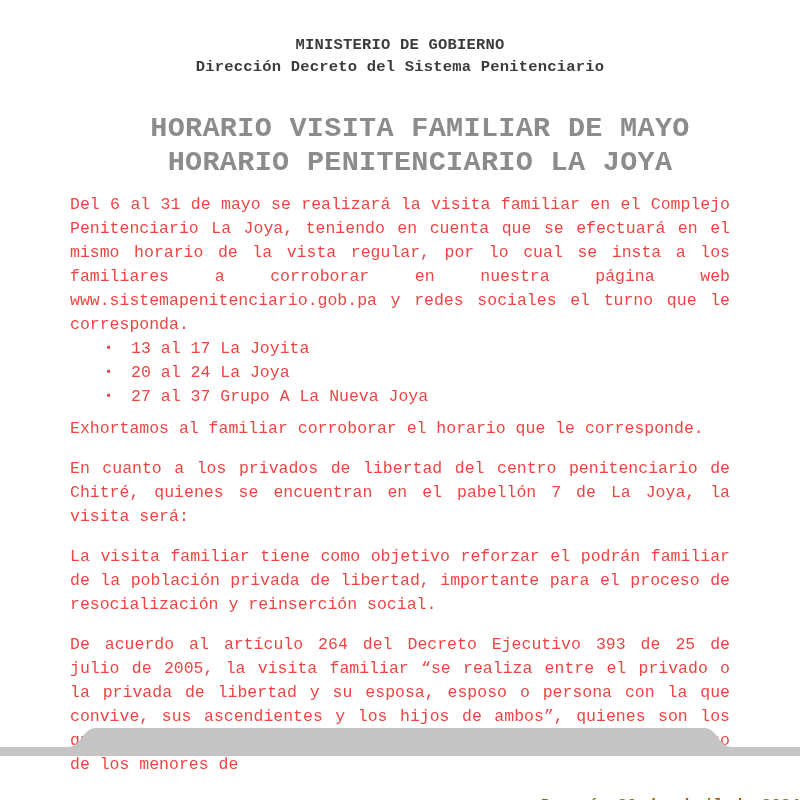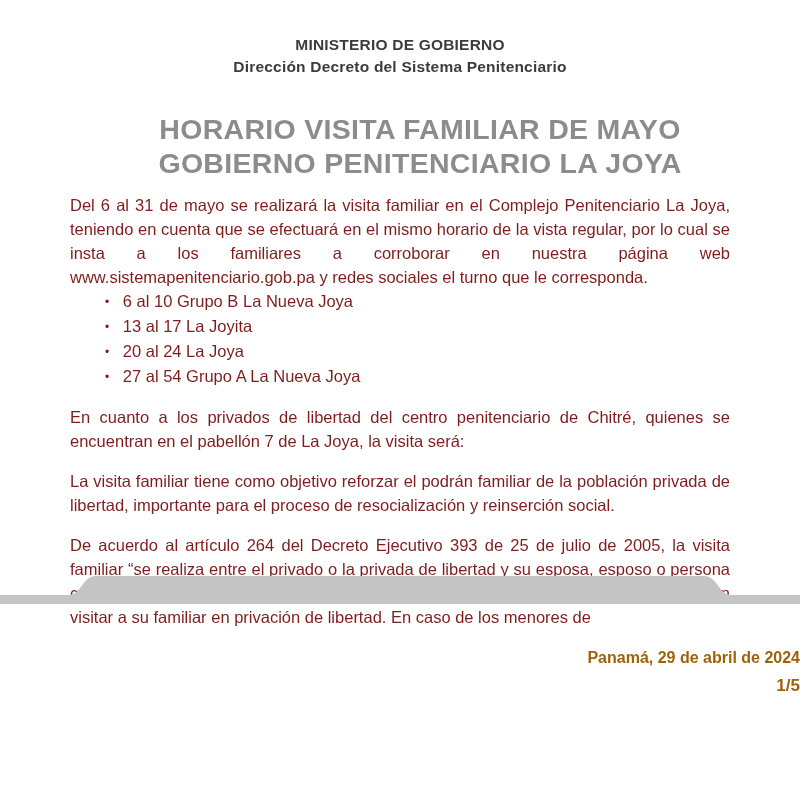--- a/index.html
+++ b/index.html
@@ -6,23 +6,23 @@
     margin: 0;
     padding: 0;
     width: 800px;
     height: 800px;
     background: #ffffff;
     overflow: hidden;
   }
   .page {
     position: relative;
     width: 800px;
-    height: 604px;
+    height: 756px;
     background: #ffffff;
-    font-family: Liberation Sans, sans-serif;
+    font-family: Liberation Mono, monospace;
     -webkit-font-smoothing: antialiased;
   }
   .org {
     padding-top: 34px;
     text-align: center;
     color: #3c3c3c;
     font-weight: bold;
     font-size: 15.5px;
     line-height: 22px;
     letter-spacing: 0.2px;
@@ -32,21 +32,21 @@
     text-align: center;
     color: #8c8c8c;
     font-size: 28.5px;
     line-height: 34px;
     font-weight: bold;
     letter-spacing: 0.3px;
   }
   .title span { display: block; padding-left: 40px; }
   .content {
     margin: 13px 70px 13px 70px;
-    color: #7f1d1d;
+    color: #ef4444;
     font-size: 16.5px;
     line-height: 24px;
   }
   .content p { margin: 0; }
   .just { text-align: justify; }
   .bullets {
     list-style: none;
     margin: 0;
     padding: 0 0 0 35px;
   }
@@ -85,46 +85,43 @@
 
 <div class="page">
 
   <header class="org">
     <div class="org-line">MINISTERIO DE GOBIERNO</div>
     <div class="org-line">Dirección Decreto del Sistema Penitenciario</div>
   </header>
 
   <h1 class="title">
     <span>HORARIO VISITA FAMILIAR DE MAYO</span>
-    <span>GOBIERNO PENITENCIARIO LA JOYA</span>
+    <span>HORARIO PENITENCIARIO LA JOYA</span>
   </h1>
 
   <main class="content">
 
     <p class="just">Del 6 al 31 de mayo se realizará la visita familiar en el Complejo Penitenciario La Joya, teniendo en cuenta que se efectuará en el mismo horario de la vista regular, por lo cual se insta a los familiares a corroborar en nuestra página web www.sistemapenitenciario.gob.pa y redes sociales el turno que le corresponda.</p>
 
     <ul class="bullets">
-      <li class="bullet-item">
-        <span class="dot">•</span>
-        <span>6 al 10 Grupo B La Nueva Joya</span>
-      </li>
       <li class="bullet-item">
         <span class="dot">•</span>
         <span>13 al 17 La Joyita</span>
       </li>
       <li class="bullet-item">
         <span class="dot">•</span>
         <span>20 al 24 La Joya</span>
       </li>
       <li class="bullet-item">
         <span class="dot">•</span>
-        <span>27 al 54 Grupo A La Nueva Joya</span>
+        <span>27 al 37 Grupo A La Nueva Joya</span>
       </li>
     </ul>
 
+    <p class="reminder">Exhortamos al familiar corroborar el horario que le corresponde.</p>
 
     <p class="just chitre">En cuanto a los privados de libertad del centro penitenciario de Chitré, quienes se encuentran en el pabellón 7 de La Joya, la visita será:</p>
 
 
     <p class="just objective">La visita familiar tiene como objetivo reforzar el podrán familiar de la población privada de libertad, importante para el proceso de resocialización y reinserción social.</p>
 
     <p class="just legal">De acuerdo al artículo 264 del Decreto Ejecutivo 393 de 25 de julio de 2005, la visita familiar “se realiza entre el privado o la privada de libertad y su esposa, esposo o persona con la que convive, sus ascendientes y los hijos de ambos”, quienes son los que podrán visitar a su familiar en privación de libertad. En caso de los menores de</p>
 
   </main>
 

